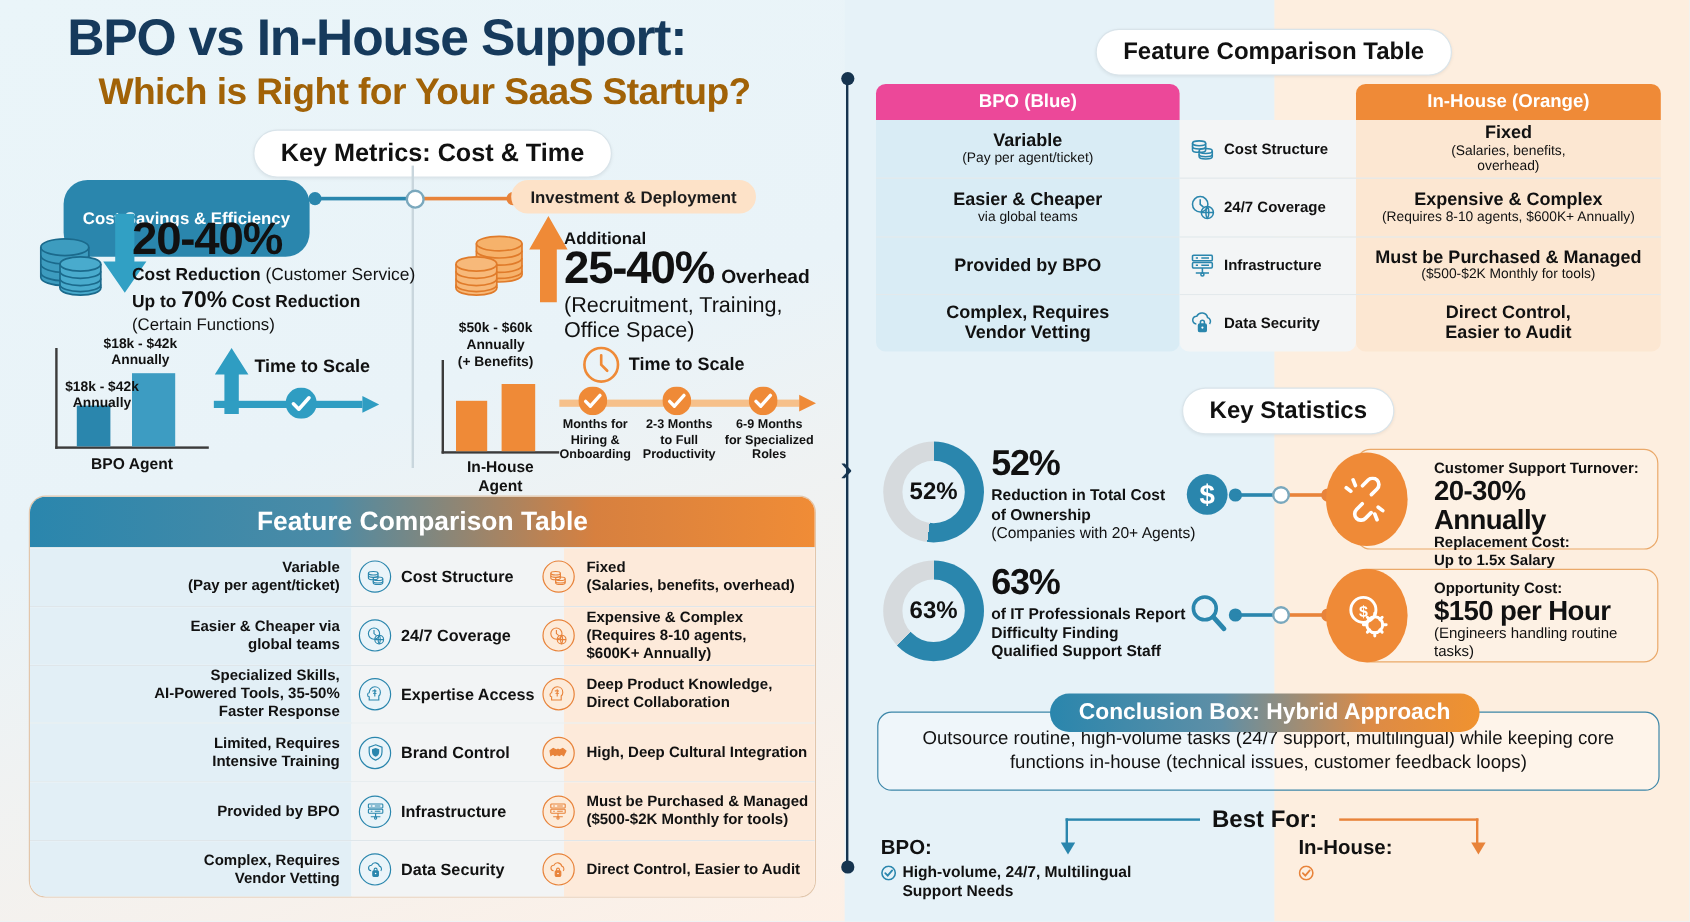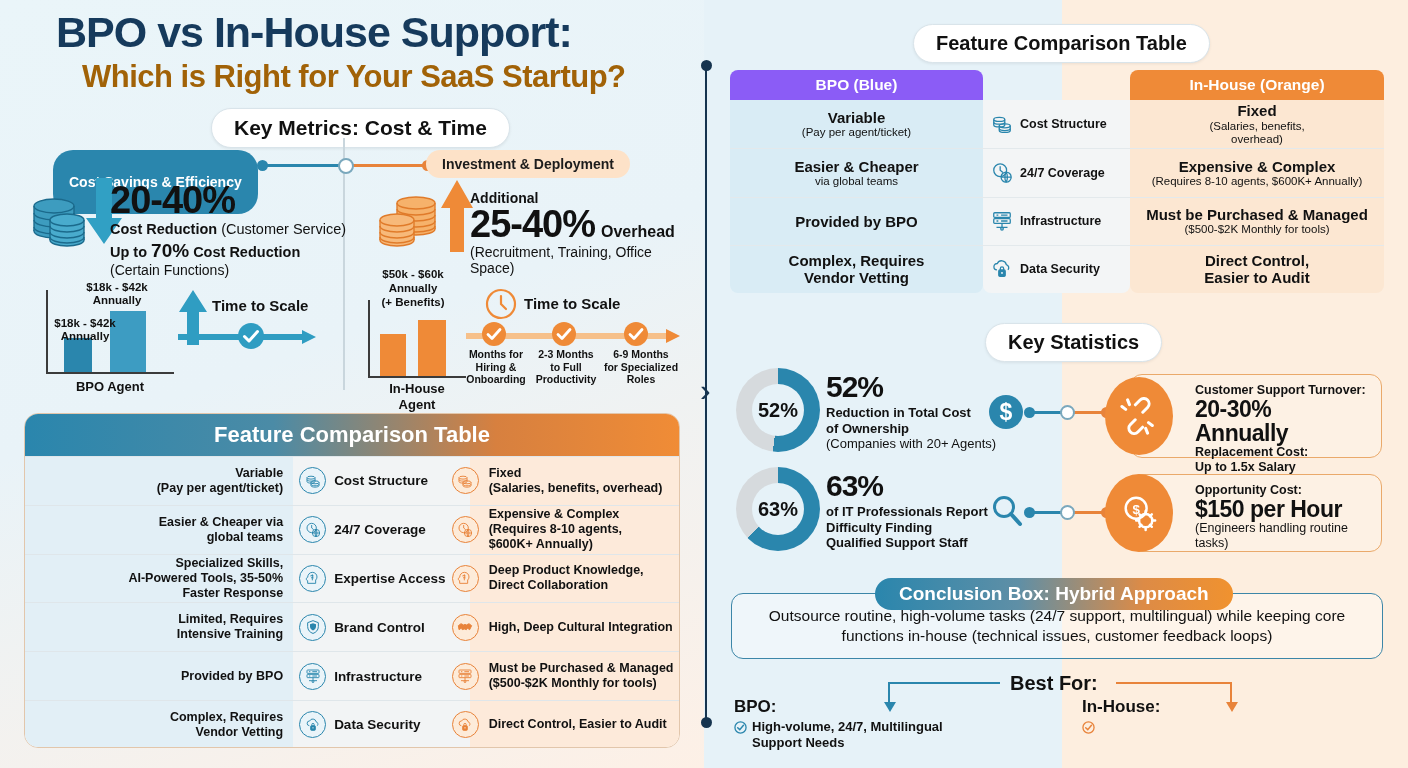--- a/index.html
+++ b/index.html
@@ -89,21 +89,21 @@
   .icn-circle { width:27px; height:27px; border-radius:50%; border:1.6px solid #2a86ad;
       background:#eaf4f9; display:flex; align-items:center; justify-content:center; flex:0 0 27px; }
   .icn-circle.or { border-color:#e8833a; background:#fdebd9; }
   .icn-circle svg { width:16px; height:16px; }
 
   
   .rchip-fct { position:absolute; left:913px; top:24px; font-size:20px; }
   .rchip-ks  { position:absolute; left:985px; top:323px; font-size:20px; }
 
   .rtable { position:absolute; left:730px; top:70px; width:654px; height:223px; }
-  .rt-hd-blue { position:absolute; left:0; top:0; width:253px; height:30px; background:#8b5cf6;
+  .rt-hd-blue { position:absolute; left:0; top:0; width:253px; height:30px; background:#ec4899;
       border-radius:8px 8px 0 0; color:#fff; font-size:15.5px; font-weight:bold;
       display:flex; align-items:center; justify-content:center; }
   .rt-hd-or { position:absolute; left:400px; top:0; width:254px; height:30px; background:#ef8a37;
       border-radius:8px 8px 0 0; color:#fff; font-size:15.5px; font-weight:bold;
       display:flex; align-items:center; justify-content:center; }
   .rt-body { position:absolute; left:0; top:30px; width:654px; height:193px; display:flex; flex-direction:column;}
   .rt-row { display:flex; flex:1; }
   .rt-row .rc-l { width:253px; background:#d9ecf5; display:flex; flex-direction:column;
       align-items:center; justify-content:center; text-align:center; font-size:13px; color:#111; line-height:1.15;}
   .rt-row .rc-m { width:147px; background:#f3f5f6; display:flex; align-items:center; gap:7px; padding-left:8px;
@@ -299,21 +299,21 @@
     <svg width="34" height="72" viewBox="0 0 34 72">
         <path d="M17 0 L33 28 H24 V72 H10 V28 H1 z" fill="#ef8a37"></path>
       </svg>
   </div>
   <div class="blk" style="left:470px; top:190px; width:230px;">
     <div style="font-size:14px; font-weight:bold; color:#111;">Additional</div>
     <div style="display:flex; align-items:baseline; gap:6px;">
       <span class="bignum">25-40%</span>
       <span style="font-size:16px; font-weight:bold; color:#111;">Overhead</span>
     </div>
-    <div style="font-size:14px; color:#111; margin-top:2px;">(Recruitment, Training, Office Space)</div>
+    <div style="font-size:18px; color:#111; margin-top:2px;">(Recruitment, Training, Office Space)</div>
   </div>
 
   <div class="barlbl" style="left:368px; top:268px; width:90px; line-height:1.2;">
     <span>$50k - $60k</span><br>
     <span>Annually</span><br>
     <span>(+ Benefits)</span>
   </div>
   <div class="blk" style="left:368px; top:300px; width:100px; height:84px;">
     <div class="axis-v" style="left:0; top:0; height:78px;"></div>
     <div class="axis-h" style="left:0; top:76px; width:98px;"></div>

